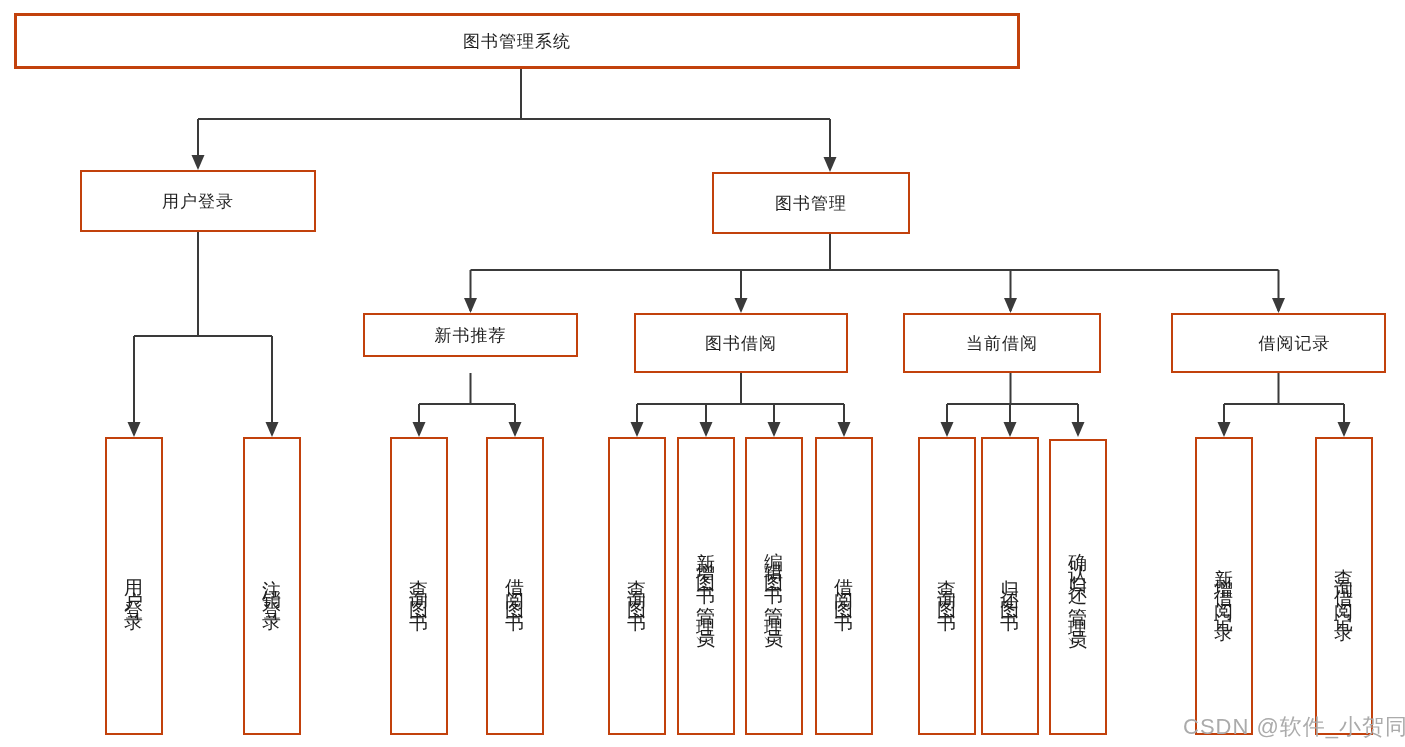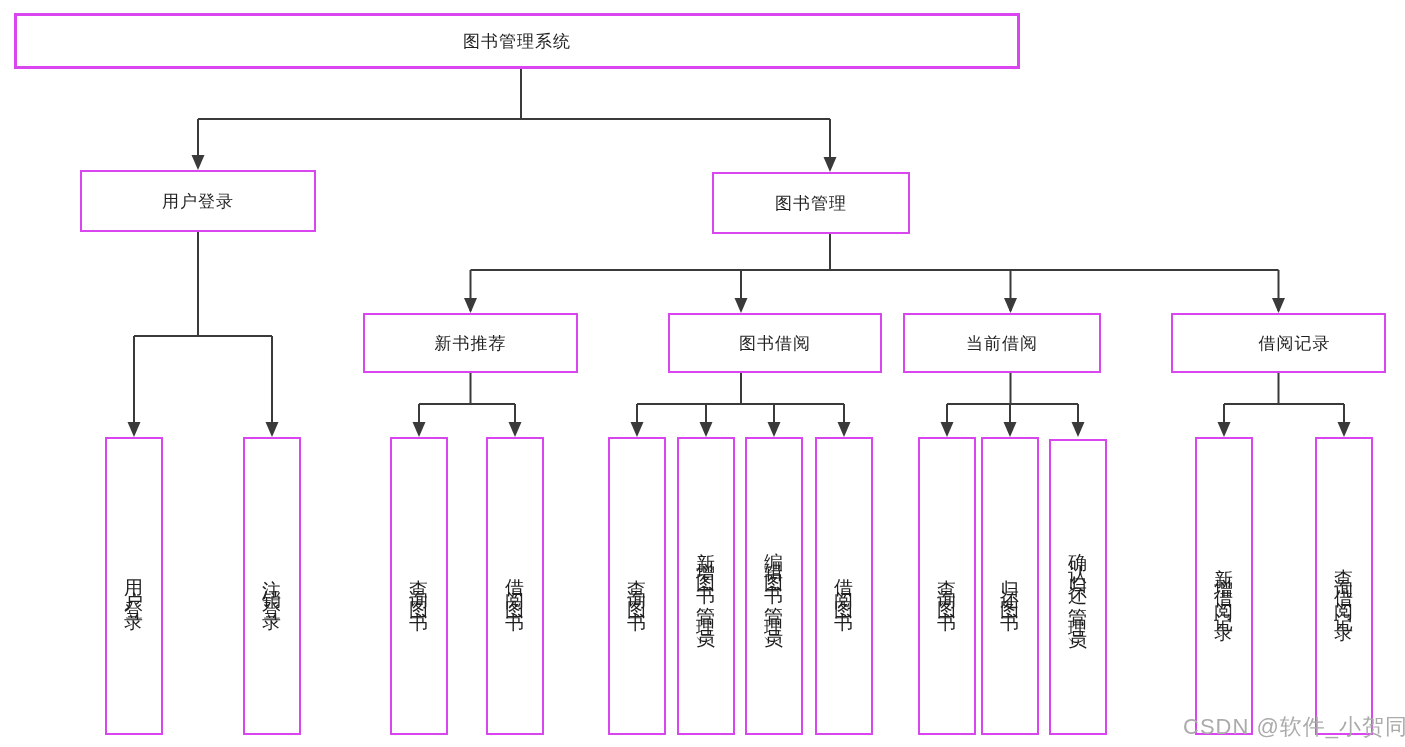--- a/index.html
+++ b/index.html
@@ -11,21 +11,21 @@
     overflow: hidden;
   }
   .canvas { position: absolute; inset: 0; }
   svg.connectors { position: absolute; left: 0; top: 0; width: 1405px; height: 747px; }
   svg.connectors path { stroke: #3a3a3a; stroke-width: 2; fill: none; }
   svg.connectors polygon { fill: #3a3a3a; stroke: none; }
 
   .box {
     position: absolute;
     background: #ffffff;
-    border: 2px solid #d946ef;
+    border: 2px solid #c2410c;
     display: flex;
     align-items: center;
     justify-content: center;
     color: #1f1f1f;
   }
   .box.h { font-size: 17px; letter-spacing: 1px; }
   .box.root { border-width: 3px; }
   .box.leaf span {
     writing-mode: vertical-rl;
     text-orientation: mixed;
@@ -89,24 +89,24 @@
     <span>图书管理系统</span>
   </div>
 
   <div class="box h" style="left:80px; top:170px; width:236px; height:62px;">
     <span>用户登录</span>
   </div>
   <div class="box h" style="left:712px; top:172px; width:198px; height:62px;">
     <span>图书管理</span>
   </div>
 
-  <div class="box h" style="left:363px; top:313px; width:215px; height:60px;">
+  <div class="box h" style="left:363px; top:313px; width:215px; height:44px;">
     <span>新书推荐</span>
   </div>
-  <div class="box h" style="left:634px; top:313px; width:214px; height:60px;margin-left:34px;">
+  <div class="box h" style="left:634px; top:313px; width:214px; height:60px;">
     <span>图书借阅</span>
   </div>
   <div class="box h" style="left:903px; top:313px; width:198px; height:60px;">
     <span>当前借阅</span>
   </div>
   <div class="box h" style="left:1171px; top:313px; width:215px; height:60px;padding-left:32px;">
     <span>借阅记录</span>
   </div>
 
   <div class="box leaf" style="left:105px; top:437px; width:58px; height:298px;">

